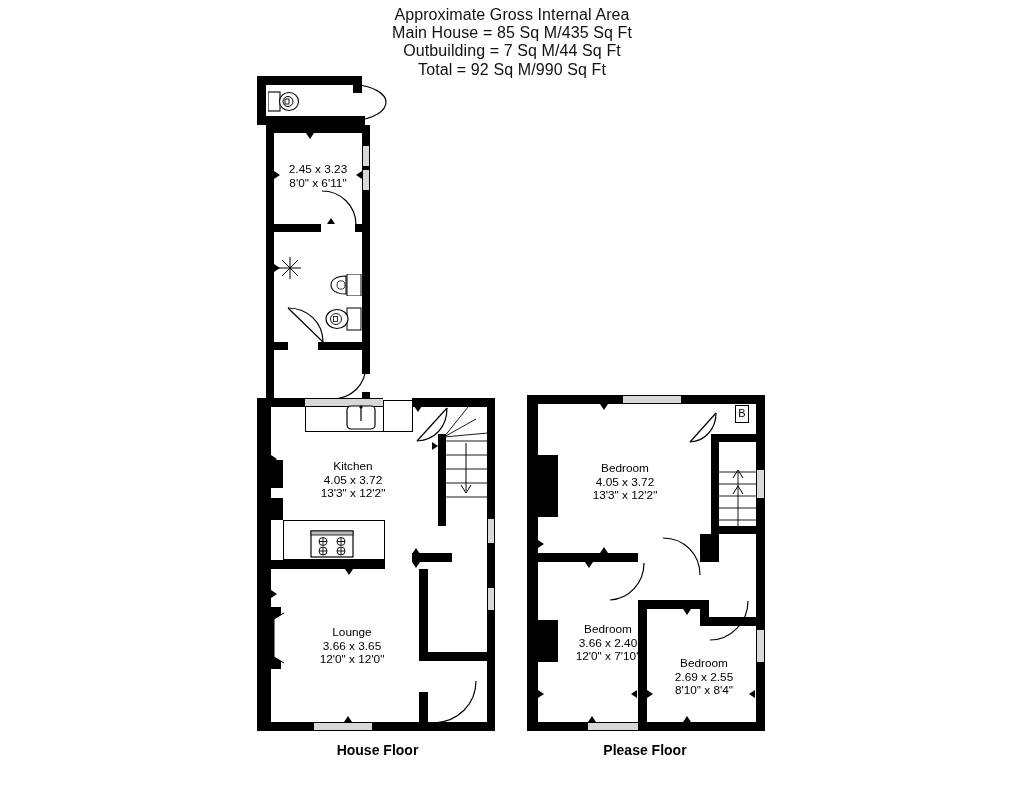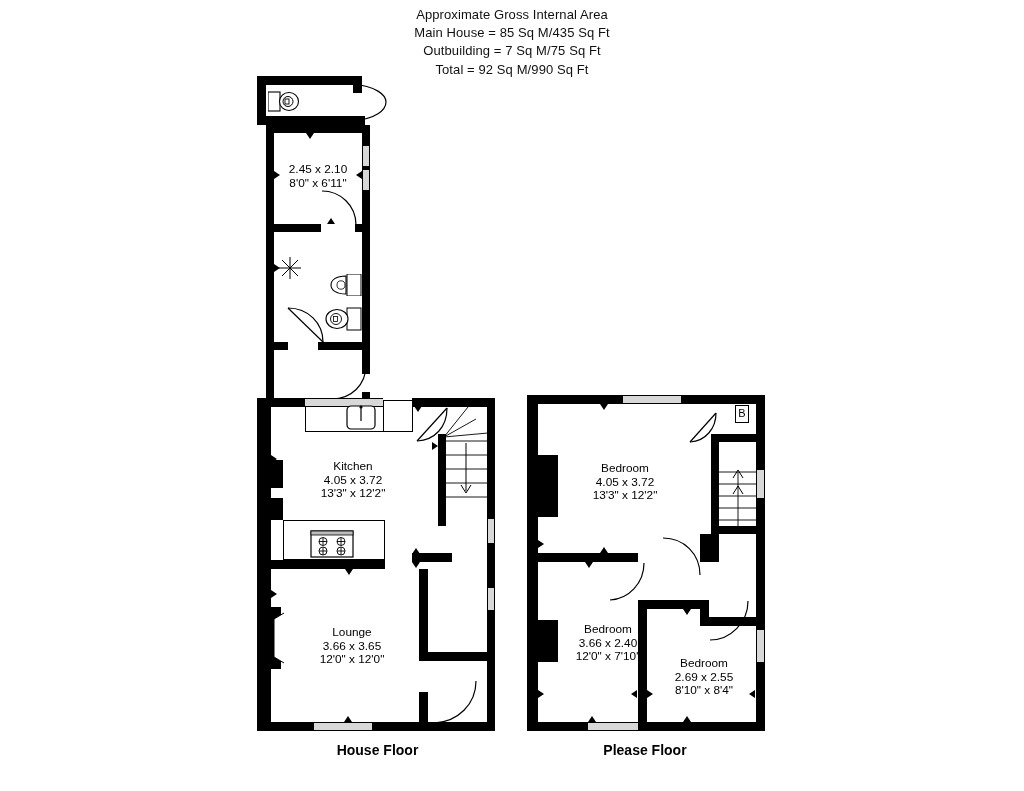--- a/index.html
+++ b/index.html
@@ -24,21 +24,21 @@
   
   .header {
     position: absolute;
     left: 0;
     top: 6px;
     width: 1024px;
     text-align: center;
   }
   .header .line {
     display: block;
-    font-size: 13px;
+    font-size: 16px;
     line-height: 18.2px;
     letter-spacing: 0.1px;
     color: #111111;
     white-space: pre;
   }
   .header .line.title {
     font-size: 15.5px;
   }
 
   
@@ -142,21 +142,21 @@
   }
 </style>
 </head>
 <body>
 
 <div id="page">
 
   <div class="header">
     <span class="line">Approximate Gross Internal Area</span>
     <span class="line">Main House = 85 Sq M/435 Sq Ft</span>
-    <span class="line">Outbuilding = 7 Sq M/75 Sq Ft</span>
+    <span class="line">Outbuilding = 7 Sq M/44 Sq Ft</span>
     <span class="line">Total = 92 Sq M/990 Sq Ft</span>
   </div>
 
   <div class="plan" id="ground-plan" style="left:0px; top:0px; width:520px; height:740px;">
 
     <div class="wall" style="left:257px; top:76px; width:105px; height:9px;"></div>
 
     <div class="wall" style="left:257px; top:76px; width:9px; height:49px;"></div>
 
     <div class="wall" style="left:257px; top:116px; width:108px; height:9px;"></div>
@@ -195,21 +195,21 @@
     <div class="tri up" style="left:327px; top:218px;"></div>
 
     <div class="door-arc" style="left:320px; top:189px;">
       <svg width="38" height="38" viewBox="0 0 38 38">
         <path d="M36,36 C36,16 20,2 2,2" fill="none" stroke="#000" stroke-width="1.2"></path>
         <line x1="36" y1="36" x2="36" y2="2" stroke="#000" stroke-width="0"></line>
       </svg>
     </div>
 
     <div class="room-label" style="left:268px; top:163px; width:100px;">
-      <span class="rdim">2.45 x 2.10</span>
+      <span class="rdim">2.45 x 3.23</span>
       <span class="rdim">8'0" x 6'11"</span>
     </div>
 
     <div class="wall" style="left:266px; top:232px; width:8px; height:118px;"></div>
     <div class="wall" style="left:362px; top:232px; width:8px; height:118px;"></div>
     <div class="wall" style="left:266px; top:342px; width:22px; height:8px;"></div>
     <div class="wall" style="left:318px; top:342px; width:52px; height:8px;"></div>
 
     <div class="fixture" style="left:278px; top:256px;">
       <svg width="24" height="24" viewBox="0 0 24 24">

